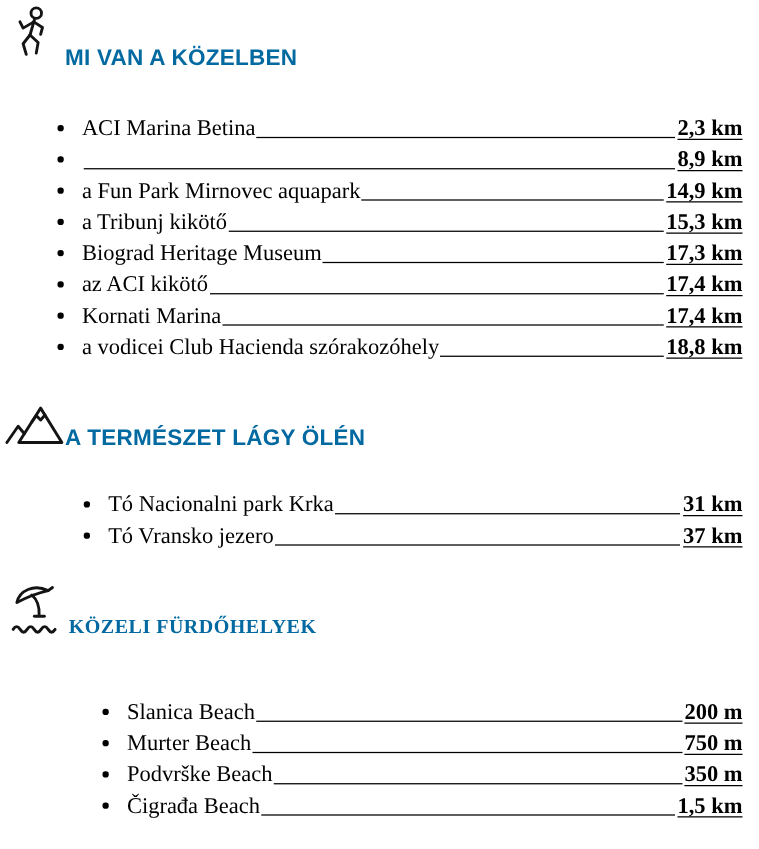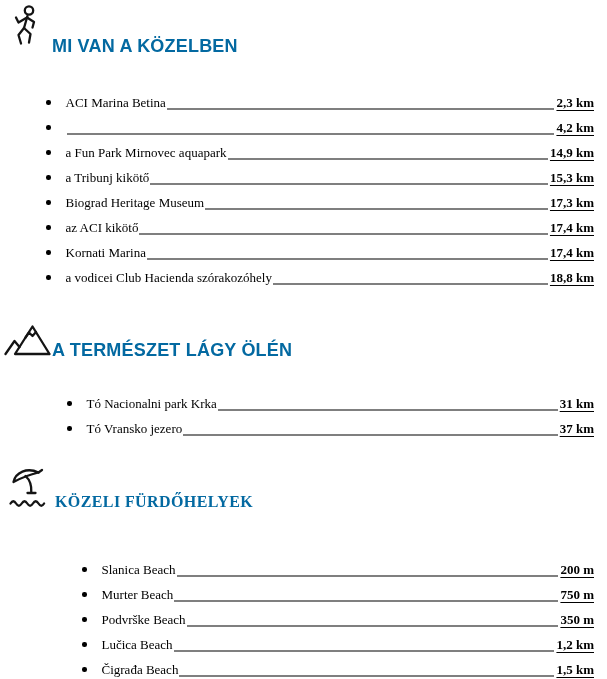--- a/index.html
+++ b/index.html
@@ -45,21 +45,21 @@
 
   
   .list { margin-top: 30px; }
   .list.l2 { margin-top: 27px; padding-left: 21px; }
   .list.l3 { margin-top: 38px; padding-left: 36px; }
   .row {
     display: flex;
     align-items: baseline;
     height: 25px;
     padding: 0 13px 0 46px;
-    font-size: 13px;
+    font-size: 18px;
     line-height: 25px;
   }
   .bullet {
     flex: none;
     width: 4.5px; height: 4.5px;
     background: #000; border-radius: 50%;
     align-self: center;
     margin-right: 15px;
   }
   .label { white-space: nowrap; }
@@ -102,21 +102,21 @@
   <div class="list l1">
     <div class="row">
       <span class="bullet"></span>
       <span class="label">ACI Marina Betina</span>
       <span class="leader"></span>
       <span class="value">2,3 km</span>
     </div>
     <div class="row">
       <span class="bullet"></span>
       <span class="leader"></span>
-      <span class="value">4,2 km</span>
+      <span class="value">8,9 km</span>
     </div>
     <div class="row">
       <span class="bullet"></span>
       <span class="label">a Fun Park Mirnovec aquapark</span>
       <span class="leader"></span>
       <span class="value">14,9 km</span>
     </div>
     <div class="row">
       <span class="bullet"></span>
       <span class="label">a Tribunj kikötő</span>
@@ -202,25 +202,19 @@
       <span class="value">750 m</span>
     </div>
     <div class="row">
       <span class="bullet"></span>
       <span class="label">Podvrške Beach</span>
       <span class="leader"></span>
       <span class="value">350 m</span>
     </div>
     <div class="row">
       <span class="bullet"></span>
-      <span class="label">Lučica Beach</span>
-      <span class="leader"></span>
-      <span class="value">1,2 km</span>
-    </div>
-    <div class="row">
-      <span class="bullet"></span>
       <span class="label">Čigrađa Beach</span>
       <span class="leader"></span>
       <span class="value">1,5 km</span>
     </div>
   </div>
 
 </div>
 
 </body></html>

